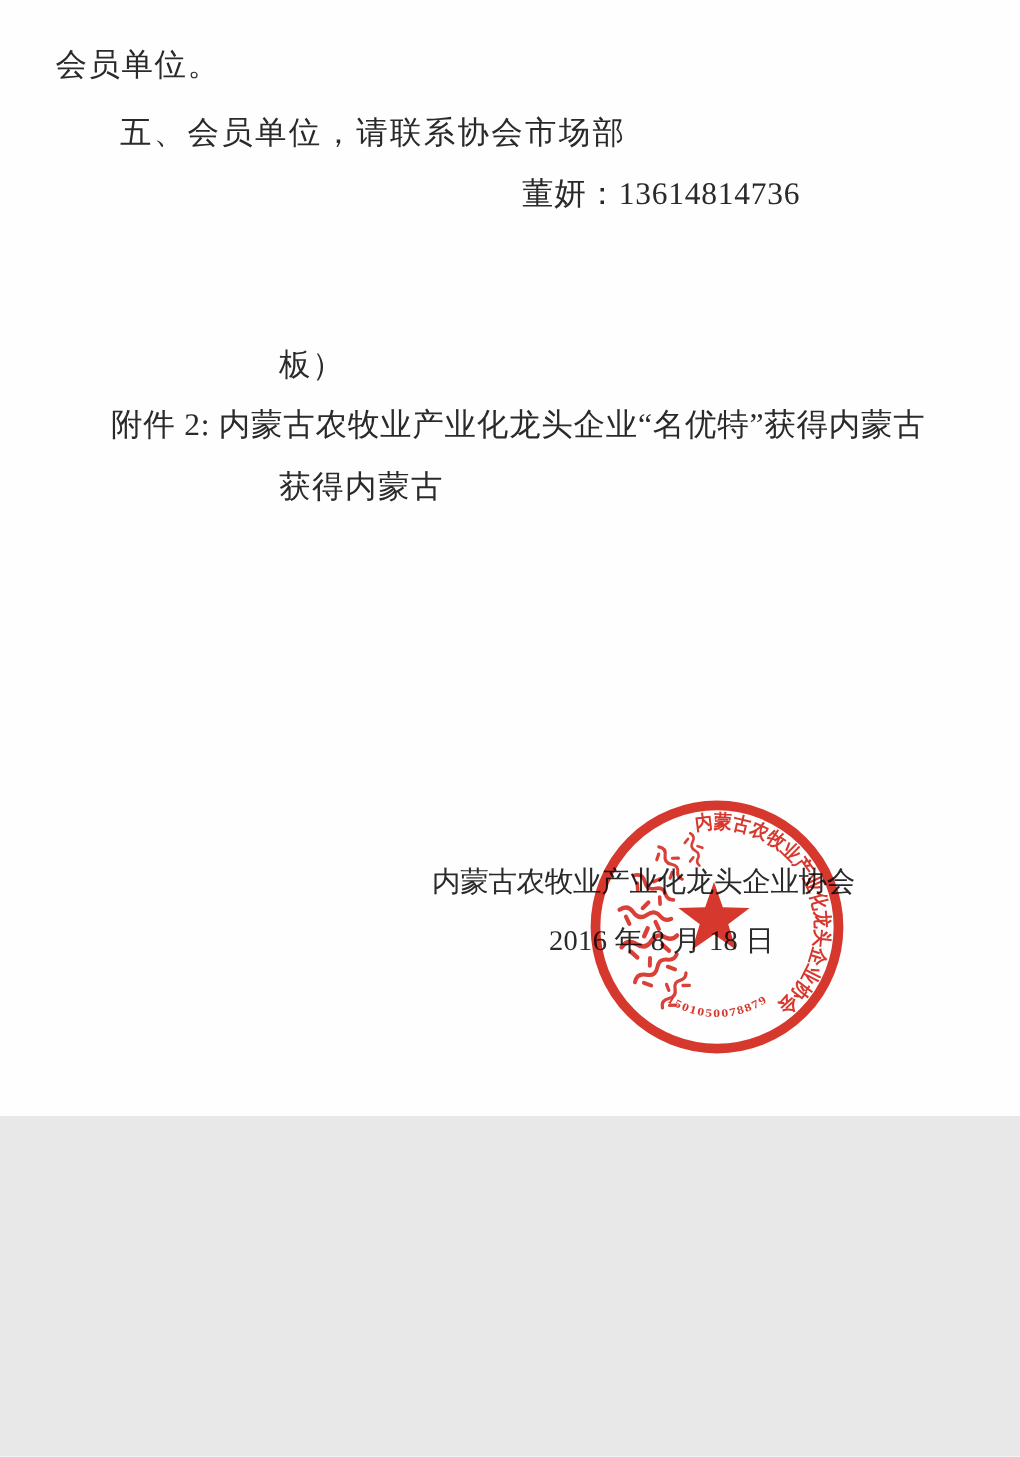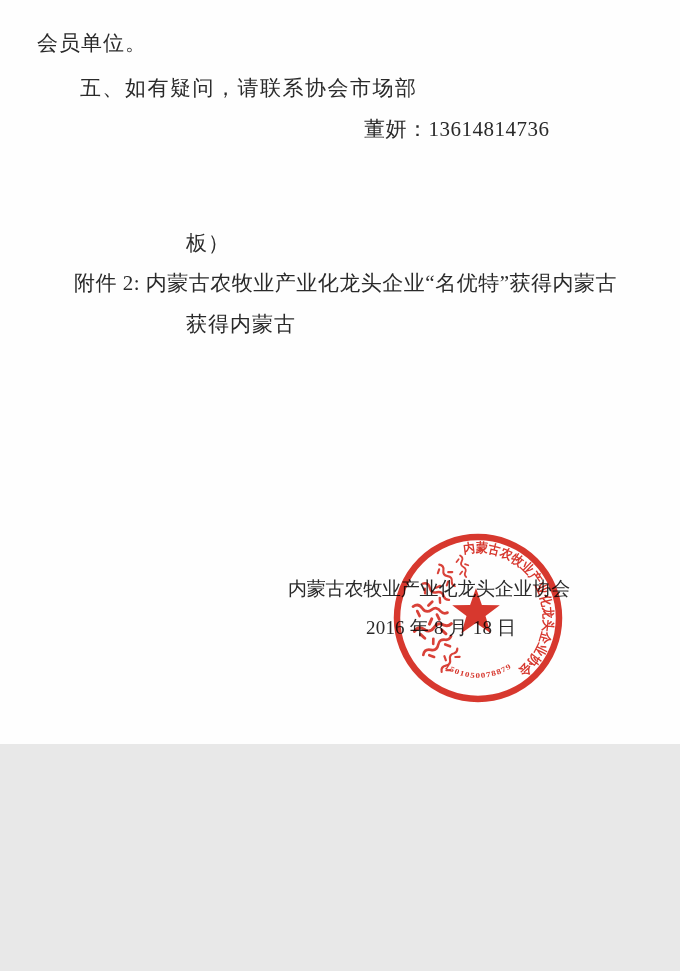--- a/index.html
+++ b/index.html
@@ -18,21 +18,21 @@
     position: absolute;
     white-space: pre;
     font-size: 21px;
     line-height: 1.15;
     letter-spacing: 0.5px;
     color: #2a2a2a;
   }
   .l-member   { left: 37px;  top: 31px;  letter-spacing: 1px; }
   .l-notice   { left: 80px;  top: 76px;  letter-spacing: 1.5px; }
   .l-contact1 { left: 114px; top: 117px; }
-  .l-contact2 { left: 364px; top: 117px; }
+  .l-contact2 { left: 348px; top: 117px; }
   .a1l1 { left: 74px;  top: 190px; }
   .a1l2 { left: 186px; top: 231px; letter-spacing: 1px; }
   .a2l1 { left: 74px;  top: 271px; }
   .a2l2 { left: 186px; top: 312px; letter-spacing: 1px; }
   .a3l1 { left: 74px;  top: 351px; }
   .l-org  { left: 288px; top: 578px; font-size: 19px; letter-spacing: -0.2px; }
   .l-date { left: 366px; top: 617px; font-size: 19px; letter-spacing: 0.2px; }
   .l-footer {
     left: 300px; top: 923px;
     font-size: 17px; letter-spacing: 2px; color: #3a3a3a;
@@ -48,21 +48,21 @@
   }
   .seal text { font-family: "Liberation Serif", "DejaVu Serif", serif; }
 </style>
 </head>
 <body>
 
 <div class="page">
 
   <div class="line l-member">会员单位。</div>
 
-  <div class="line l-notice">五、如有疑问，请联系协会市场部</div>
+  <div class="line l-notice">五、会员单位，请联系协会市场部</div>
 
 
   <div class="line l-contact2">董妍：13614814736</div>
 
   <div class="line a1l2">板）</div>
 
   <div class="line a2l1">附件 2: 内蒙古农牧业产业化龙头企业“名优特”获得内蒙古</div>
   <div class="line a2l2">获得内蒙古</div>
 
 

